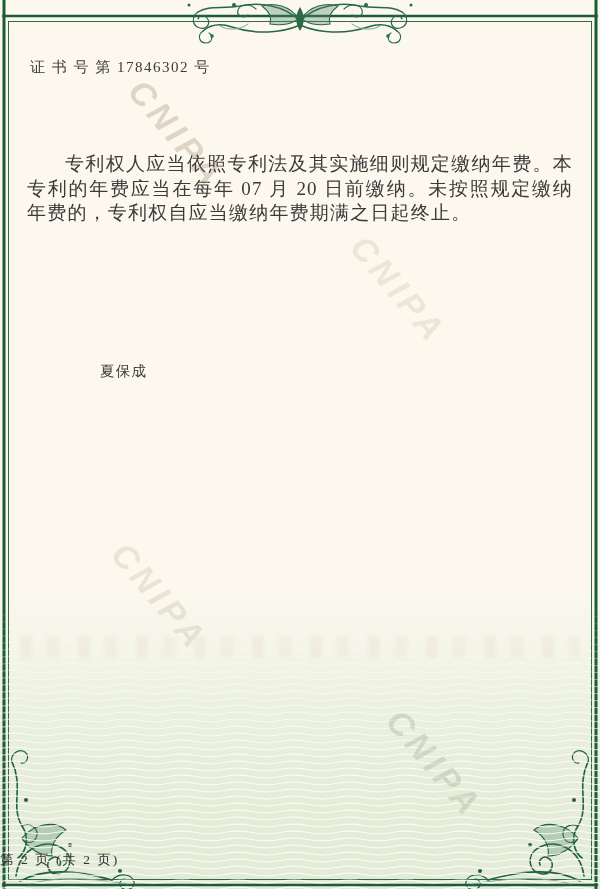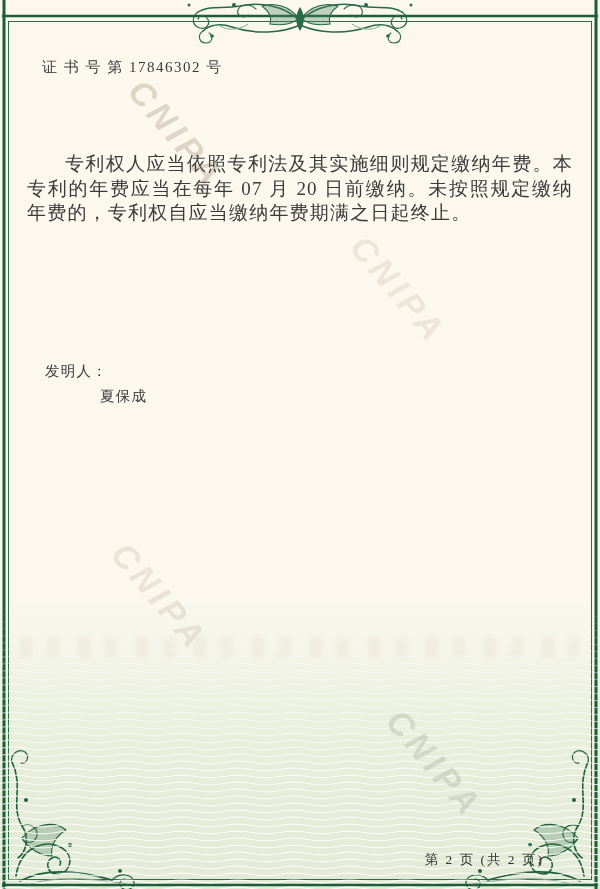--- a/index.html
+++ b/index.html
@@ -13,33 +13,33 @@
     background:linear-gradient(180deg,
       #fcf8ee 0%, #fcf8ee 66%,
       #f4f5e8 73%, #ebf0df 80%,
       #e5ecd8 90%, #e3ead6 100%);
   }
   .frame-svg,.waves-svg{position:absolute;left:0;top:0;pointer-events:none;}
   .waves-svg{top:598px;}
 
   .txt{position:absolute;color:#3b3b3b;}
 
-  .cert-no{left:30px;top:58px;font-size:15px;letter-spacing:1.5px;margin-left:12px;}
+  .cert-no{left:30px;top:58px;font-size:15px;letter-spacing:1.5px;}
 
   .para{
     left:27px;top:152px;width:546px;
     font-size:19px;line-height:24.5px;letter-spacing:1.2px;
     text-align:justify;text-indent:2em;
   }
   .block2{left:45px;top:231px;font-size:14.5px;line-height:24.5px;letter-spacing:1.2px;}
   .block3{left:45px;top:359px;font-size:14.5px;line-height:24.5px;letter-spacing:1.2px;}
   .indent-name{padding-left:55px;}
 
   .footer{
-    left:0;top:851px;width:544px;text-align:right;
+    left:0;top:851px;width:544px;text-align:left;
     font-size:13.5px;letter-spacing:2px;color:#333;
   }
 
   .wm{
     position:absolute;
     font-family:"Liberation Sans","DejaVu Sans",sans-serif;
     font-weight:700;font-style:italic;
     font-size:34px;letter-spacing:5px;
     transform-origin:0 0;transform:rotate(50deg);
     white-space:nowrap;user-select:none;
@@ -137,19 +137,18 @@
   <div class="wm wm2">CNIPA</div>
   <div class="wm wm3">CNIPA</div>
   <div class="wm wm4">CNIPA</div>
 
   <div class="txt cert-no">证 书 号 第 17846302 号</div>
 
   <div class="txt para">专利权人应当依照专利法及其实施细则规定缴纳年费。本专利的年费应当在每年 07 月 20 日前缴纳。未按照规定缴纳年费的，专利权自应当缴纳年费期满之日起终止。</div>
 
 
   <div class="txt block3">
-    <div>发明人：</div>
     <div class="indent-name">夏保成</div>
   </div>
 
   <div class="txt footer">第 2 页 (共 2 页)</div>
 
 </div>
 
 </body></html>

